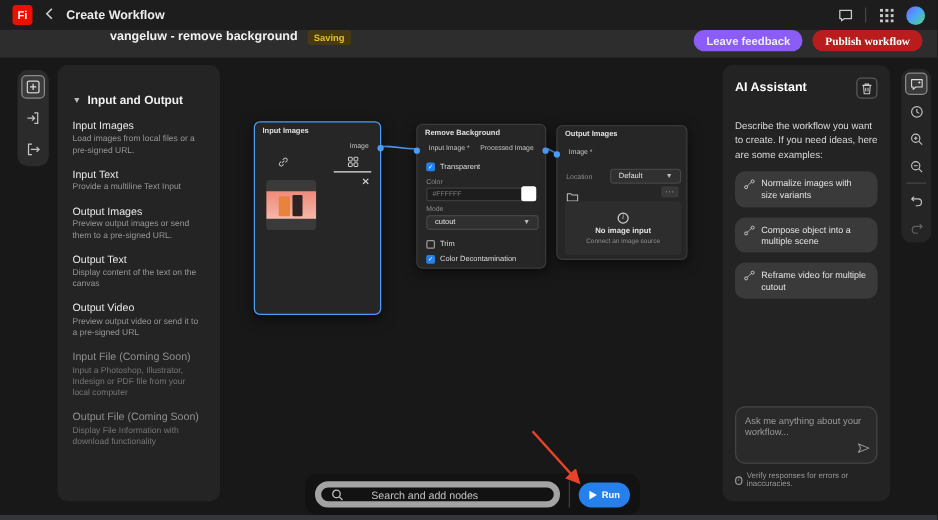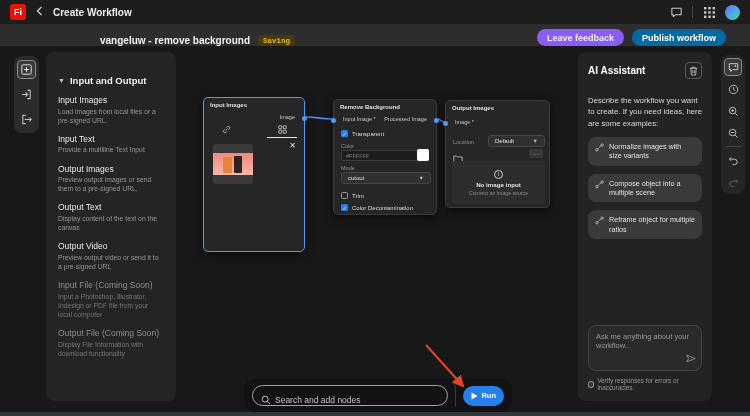--- a/index.html
+++ b/index.html
@@ -15,29 +15,29 @@
   .back-btn { margin-left:10px; color:#cfcfcf; font-size:12px; line-height:1; cursor:pointer; }
   .topbar-title { margin-left:10px; color:#ededed; font-size:10px; font-weight:700; }
   .topbar-right { margin-left:auto; display:flex; align-items:center; gap:8px; }
   .tb-icon { width:16px; height:16px; display:flex; align-items:center; justify-content:center; }
   .tb-divider { width:1px; height:12px; background:#454545; }
   .avatar { width:15px; height:15px; border-radius:50%;
     background:linear-gradient(135deg,#7b5cff 0%,#4aa3ff 45%,#54d67a 100%); }
 
   
   .header { position:absolute; top:24px; left:0; width:750px; height:22px; background:#2d2d2d;
-    display:flex; align-items:flex-end; padding:0 24px; z-index:20; }
+    display:flex; align-items:flex-start; padding:0 12px; z-index:20; }
   .wf-name { margin-left:76px; color:#f2f2f2; font-size:10px; font-weight:700; }
   .badge-saving { margin-left:8px; background:#473a12; color:#e3bc33; font-size:7.5px;
-    font-weight:700; padding:1.5px 5px; border-radius:3px;font-family:Liberation Mono, monospace; }
+    font-weight:700; padding:1.5px 5px; border-radius:3px; }
   .header-right { margin-left:auto; display:flex; align-items:center; gap:8px; }
   .pill { border:none; border-radius:11px; height:17px; padding:0 10px; font-size:9px;
     font-weight:700; font-family:"Liberation Sans",sans-serif; cursor:pointer; }
   .pill.gray { background:#8b5cf6; color:#ededed; }
-  .pill.blue { background:#0369a1; color:#fff; }
+  .pill.blue { background:#b91c1c; color:#fff;font-family:Liberation Serif, serif; }
 
   
   .main { position:absolute; top:46px; left:0; width:750px; height:370px; background:#181818; }
   .bottom-strip { position:absolute; left:0; top:366px; width:750px; height:4px; background:#33363b; }
 
   
   .left-toolbar { position:absolute; left:14px; top:10px; width:25px; background:#2b2b2b;
     border-radius:8px; padding:4px 2px; display:flex; flex-direction:column; align-items:center;
     gap:6px; z-index:5; }
   .lt-btn { width:19px; height:19px; display:flex; align-items:center; justify-content:center;
@@ -101,22 +101,22 @@
   .empty-box { position:absolute; left:6px; top:60px; width:93px; height:43px; background:#2d2d2d;
     border-radius:3px; display:flex; flex-direction:column; align-items:center; justify-content:center; gap:2px; }
   .info-circle { width:9px; height:9px; border:1px solid #cfcfcf; border-radius:50%; color:#cfcfcf;
     font-size:6px; display:flex; align-items:center; justify-content:center; font-family:"Liberation Serif",serif; font-style:italic; }
   .empty-title { color:#e2e2e2; font-size:6.2px; font-weight:700; }
   .empty-sub { color:#8e8e8e; font-size:5.2px; }
 
   
   .bottom-bar { position:absolute; left:244px; top:333px; width:268px; height:33px; background:#121212;
     border-radius:10px; display:flex; align-items:center; padding:0 8px; gap:7px; z-index:3; }
-  .search-pill { flex:1; height:21px; border:1px solid #a3a3a3; border-radius:12px; background:transparent;
-    display:flex; align-items:flex-end; gap:4px; padding:0 8px; }
+  .search-pill { flex:1; height:21px; border:5px solid #a3a3a3; border-radius:12px; background:transparent;
+    display:flex; align-items:center; gap:22px; padding:0 8px; }
   .search-pill input { flex:1; background:transparent; border:none; outline:none; color:#d8d8d8;
     font-size:8.5px; font-family:"Liberation Sans",sans-serif; }
   .search-pill input::placeholder { color:#c2c2c2; }
   .bb-divider { width:1px; height:21px; background:#3c3c3c; }
   .run-btn { height:20px; min-width:36px; border:none; border-radius:10px; background:#2680eb; color:#fff;
     font-size:7.5px; font-weight:700; display:flex; align-items:center; gap:3px; padding:0 8px;
     cursor:pointer; font-family:"Liberation Sans",sans-serif; }
 
   
   .panel-ai { position:absolute; left:578px; top:6px; width:134px; height:349px; background:#232323;
@@ -394,21 +394,21 @@
             <path d="M3.7 7.8 C6 5.5 6.2 5.2 8.3 3.9" stroke="#cfcfcf" fill="none" stroke-width="0.9"></path>
           </svg>
         <span>Compose object into a multiple scene</span>
       </div>
       <div class="chip">
         <svg width="9" height="9" viewBox="0 0 12 12" style="flex-shrink:0; margin-top:1px;">
             <circle cx="2.5" cy="9" r="1.6" stroke="#cfcfcf" fill="none"></circle>
             <circle cx="9.5" cy="2.8" r="1.6" stroke="#cfcfcf" fill="none"></circle>
             <path d="M3.7 7.8 C6 5.5 6.2 5.2 8.3 3.9" stroke="#cfcfcf" fill="none" stroke-width="0.9"></path>
           </svg>
-        <span>Reframe object for multiple ratios</span>
+        <span>Reframe video for multiple cutout</span>
       </div>
 
       <div class="ai-spacer"></div>
 
       <div class="ai-inputbox">
         <textarea placeholder="Ask me anything about your workflow..." style=""></textarea>
         <button class="send-btn">
           <svg width="10" height="9" viewBox="0 0 12 10">
               <path d="M1 1 L11 5 L1 9 L3 5 z" stroke="#9a9a9a" stroke-width="1" fill="none" stroke-linejoin="round"></path>
             </svg>

